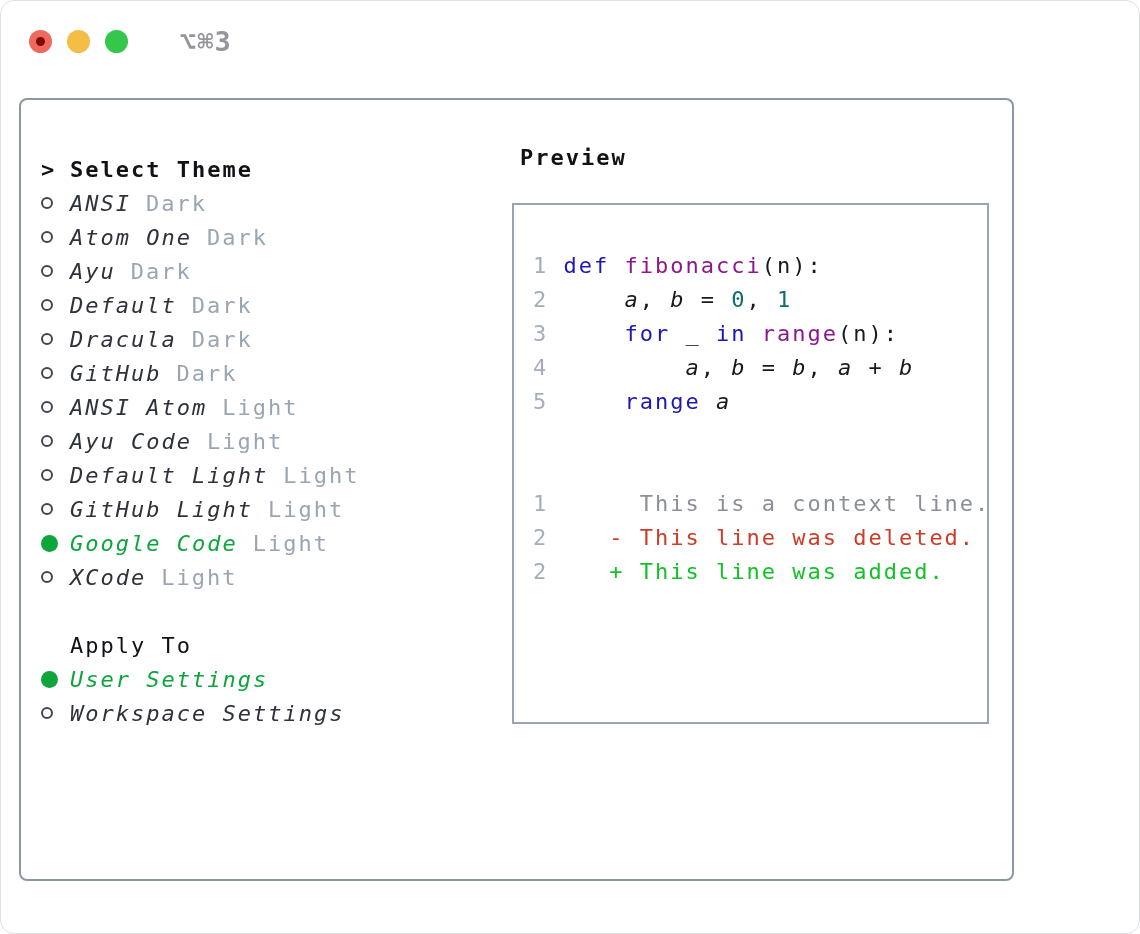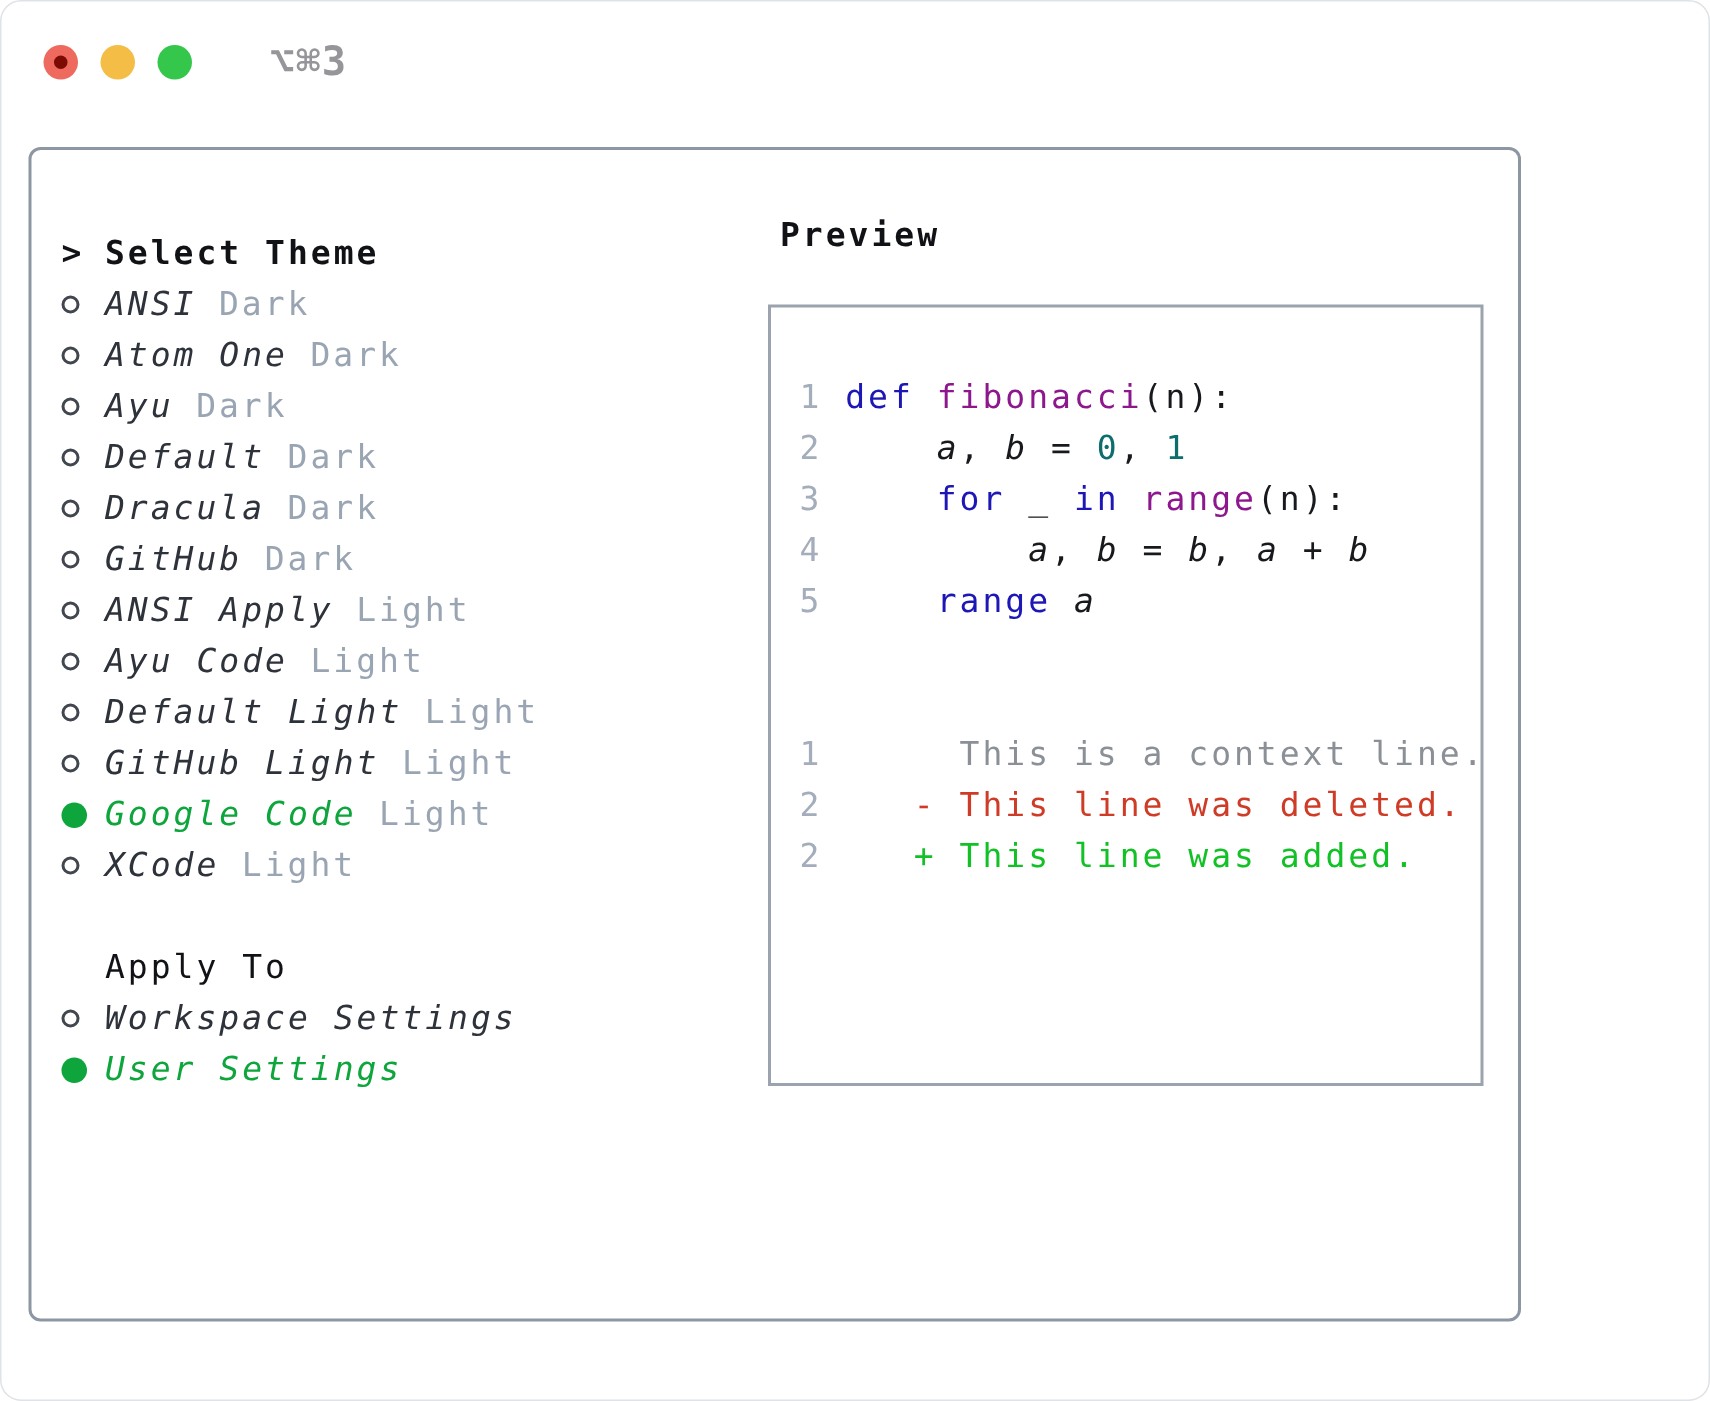--- a/index.html
+++ b/index.html
@@ -125,21 +125,21 @@
             <span class="slot">
               <span class="radio"></span>
             </span>
             <span class="item-name">GitHub</span>
             <span class="item-variant">Dark</span>
           </div>
           <div class="row">
             <span class="slot">
               <span class="radio"></span>
             </span>
-            <span class="item-name">ANSI Apply</span>
+            <span class="item-name">ANSI Atom</span>
             <span class="item-variant">Light</span>
           </div>
           <div class="row">
             <span class="slot">
               <span class="radio"></span>
             </span>
             <span class="item-name">Ayu Code</span>
             <span class="item-variant">Light</span>
           </div>
           <div class="row">
@@ -175,29 +175,29 @@
       <div class="row spacer"></div>
 
       <div class="row">
         <span class="slot"></span>
         <span class="subhdr">Apply To</span>
       </div>
 
       <div id="apply-list">
           <div class="row">
             <span class="slot">
+              <span class="radio sel"></span>
+            </span>
+            <span class="item-name sel">User Settings</span>
+          </div>
+          <div class="row">
+            <span class="slot">
               <span class="radio"></span>
             </span>
             <span class="item-name">Workspace Settings</span>
-          </div>
-          <div class="row">
-            <span class="slot">
-              <span class="radio sel"></span>
-            </span>
-            <span class="item-name sel">User Settings</span>
           </div>
         </div>
 
       <div class="row spacer"></div>
 
     </div>
 
     <div class="preview-title">Preview</div>
 
     <div class="preview-box" id="preview-box">

